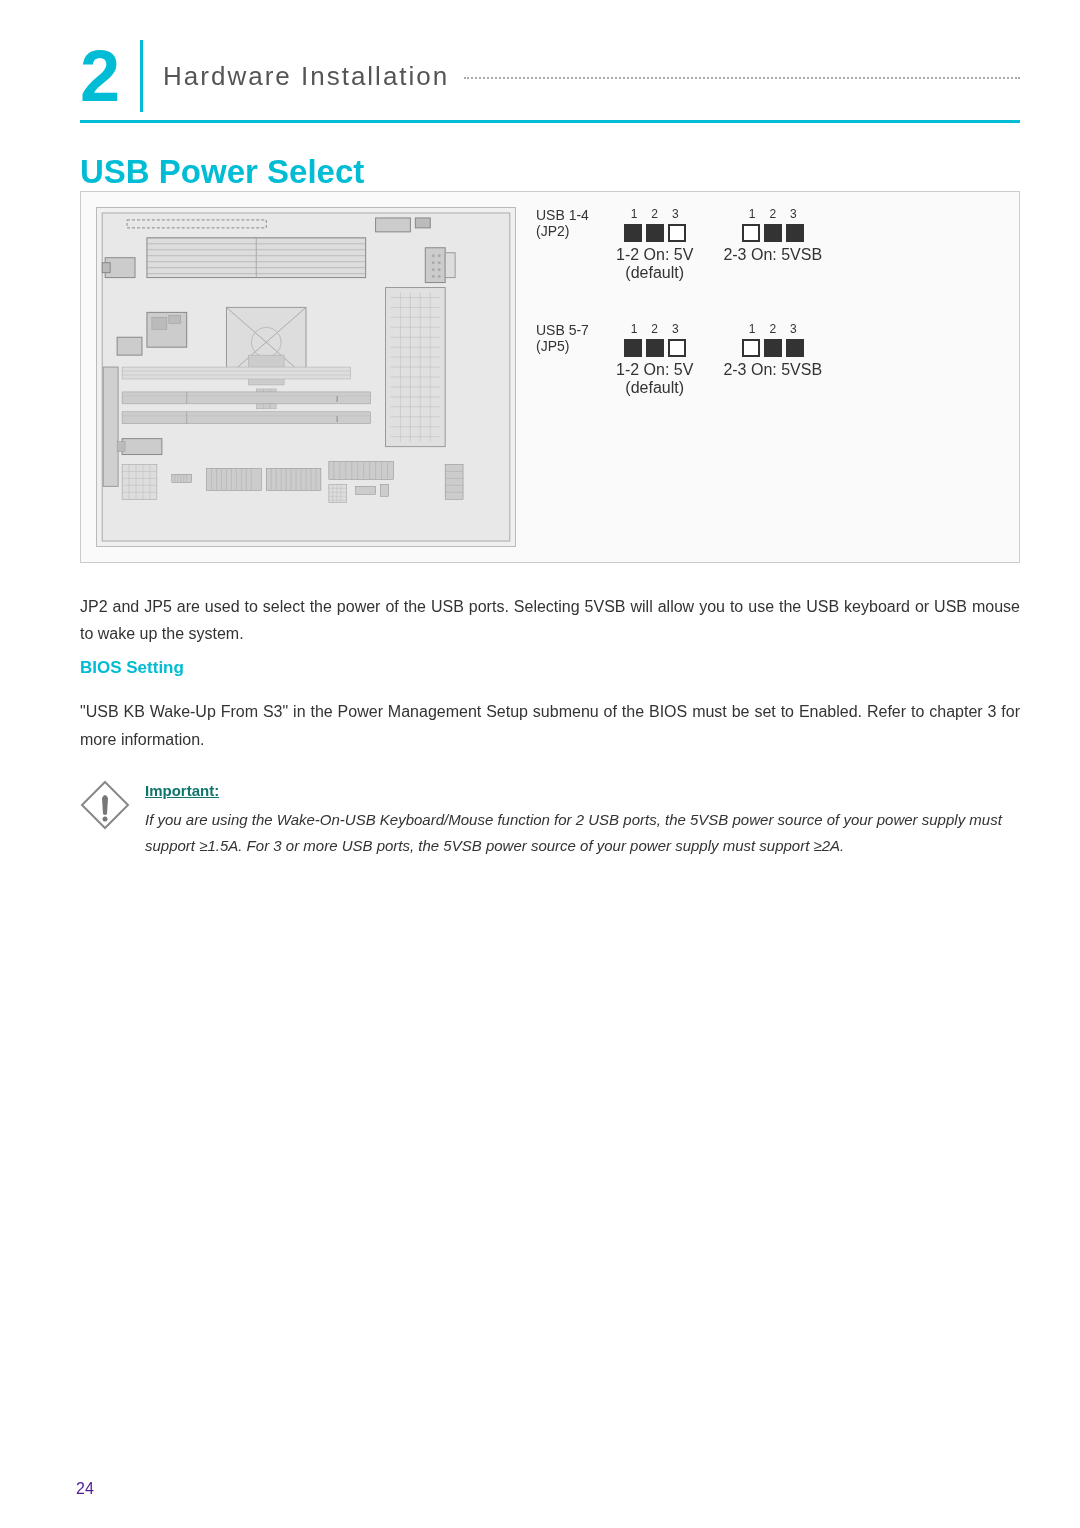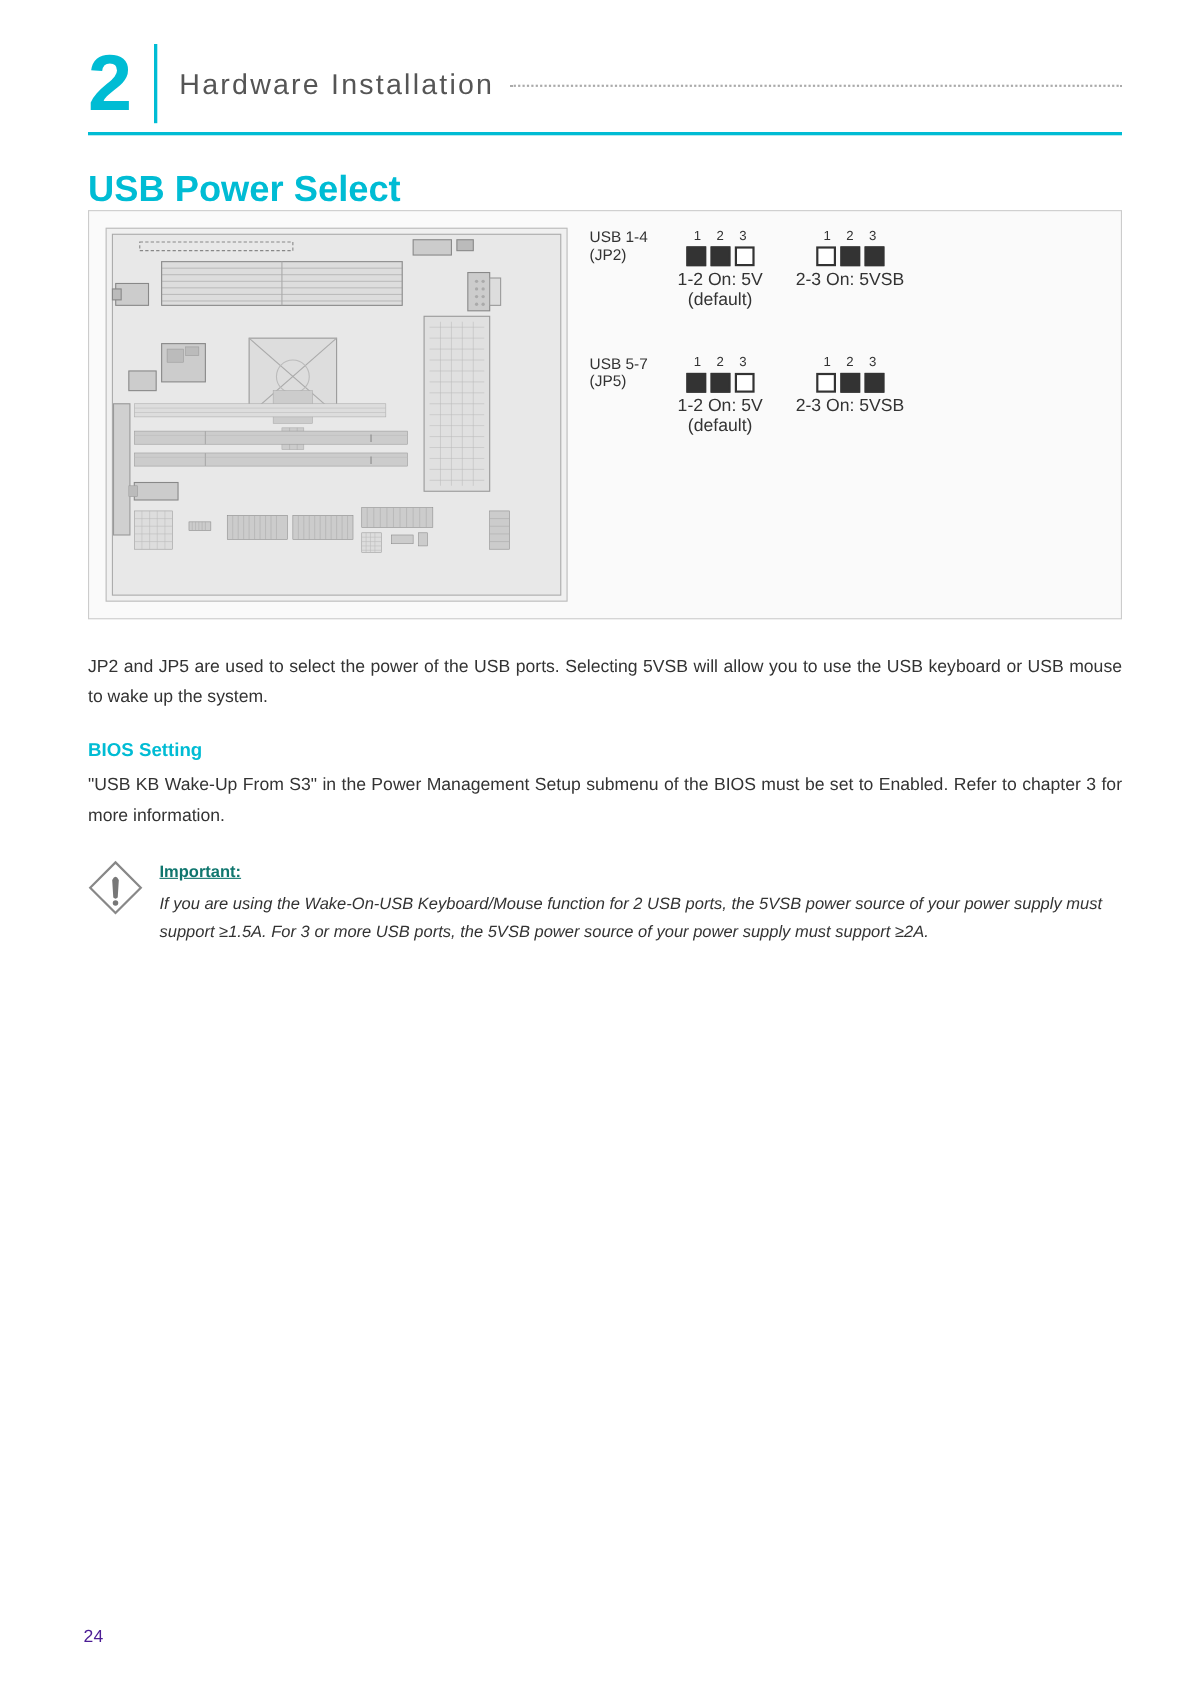--- a/index.html
+++ b/index.html
@@ -137,29 +137,29 @@
       display: flex;
       flex-direction: column;
       align-items: center;
     }
 
     
     .body-text {
       font-size: 16px;
       line-height: 1.7;
       color: #333;
-      margin-bottom: 25px;
+      margin-bottom: 11px;
       text-align: justify;
     }
 
     .subsection-title {
       font-size: 17px;
       color: #00bcd4;
       font-weight: bold;
-      margin-bottom: 8px;
+      margin-bottom: 20px;
     }
 
     .bios-text {
       font-size: 16px;
       line-height: 1.7;
       color: #333;
       margin-bottom: 25px;
       text-align: justify;
     }
 

